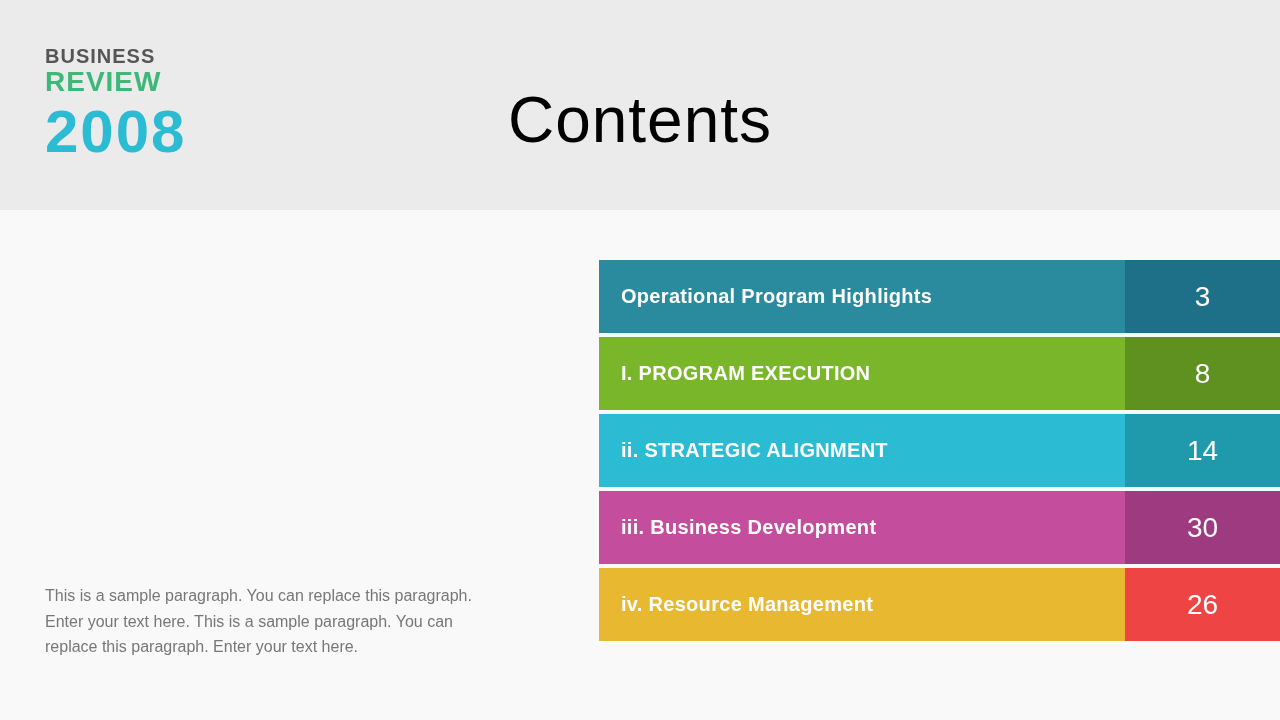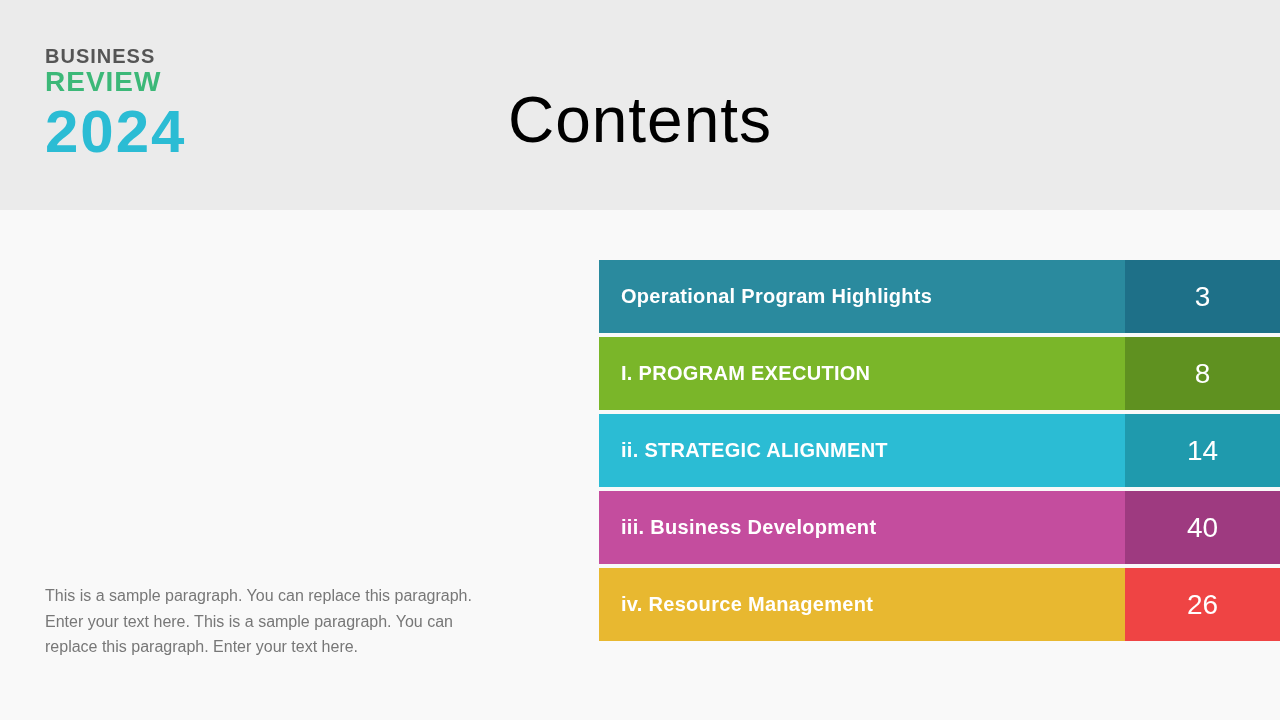--- a/index.html
+++ b/index.html
@@ -147,21 +147,21 @@
     .row-5 .toc-label { background: #e8b830; }
     .row-5 .toc-page  { background: #ef4444; text-align: center; }
   </style>
 </head>
 <body>
 
 <div class="header">
   <div class="brand">
     <span class="brand-business">BUSINESS</span>
     <span class="brand-review">REVIEW</span>
-    <span class="brand-year">2024</span>
+    <span class="brand-year">2008</span>
   </div>
   <h1 class="header-title">Contents</h1>
 </div>
 
 <div class="content">
 
   <div class="left-panel">
     <p class="sample-paragraph">This is a sample paragraph. You can replace this paragraph. Enter your text here. This is a sample paragraph. You can replace this paragraph. Enter your text here.</p>
   </div>
 
@@ -174,21 +174,21 @@
       <div class="toc-row row-2">
         <div class="toc-label">I. PROGRAM EXECUTION</div>
         <div class="toc-page">8</div>
       </div>
       <div class="toc-row row-3">
         <div class="toc-label">ii. STRATEGIC ALIGNMENT</div>
         <div class="toc-page">14</div>
       </div>
       <div class="toc-row row-4">
         <div class="toc-label">iii. Business Development</div>
-        <div class="toc-page">40</div>
+        <div class="toc-page">30</div>
       </div>
       <div class="toc-row row-5">
         <div class="toc-label">iv. Resource Management</div>
         <div class="toc-page">26</div>
       </div>
     </div>
 
 </div>
 
 </body></html>

